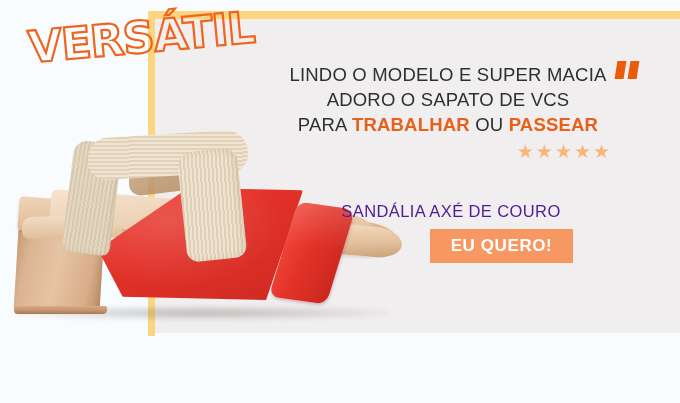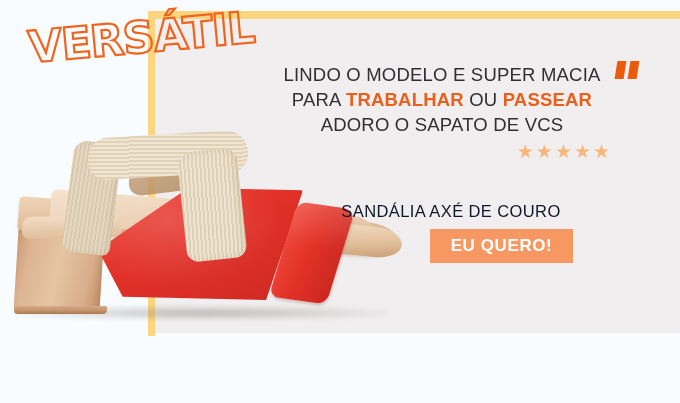--- a/index.html
+++ b/index.html
@@ -246,21 +246,21 @@
     width: 9px;
     height: 18px;
     background: #ea5b0c;
     transform: skewX(-9deg);
   }
   .quote-bar.b1 { left: 0px; }
   .quote-bar.b2 { left: 13px; }
 
   .testimonial {
     position: absolute;
-    left: 281px;
+    left: 287px;
     top: 62px;
     width: 322px;
     text-align: center;
     z-index: 7;
   }
   .t-line {
     font-size: 18.5px;
     line-height: 25px;
     color: #2f2f33;
     letter-spacing: .2px;
@@ -286,21 +286,21 @@
   }
 
   .product-name {
     position: absolute;
     left: 290px;
     top: 202px;
     width: 322px;
     text-align: center;
     font-size: 16.5px;
     letter-spacing: .4px;
-    color: #0f172a;
+    color: #4c1d95;
     white-space: nowrap;
     z-index: 7;
   }
 
   .cta {
     position: absolute;
     left: 430px;
     top: 229px;
     width: 143px;
     height: 34px;
@@ -343,22 +343,22 @@
     <div class="toe-strap"></div>
   </div>
 
   <div class="quote-mark">
     <span class="quote-bar b1"></span>
     <span class="quote-bar b2"></span>
   </div>
 
   <div class="testimonial">
     <div class="t-line">LINDO O MODELO E SUPER MACIA</div>
+    <div class="t-line">ADORO O SAPATO DE VCS</div>
     <div class="t-line"><span>PARA </span><span class="hl">TRABALHAR</span><span> OU </span><span class="hl">PASSEAR</span></div>
-    <div class="t-line">ADORO O SAPATO DE VCS</div>
   </div>
 
   <div class="stars">★★★★★</div>
 
   <div class="product-name">SANDÁLIA AXÉ DE COURO</div>
 
   <button class="cta">EU QUERO!</button>
 
 </div>
 

